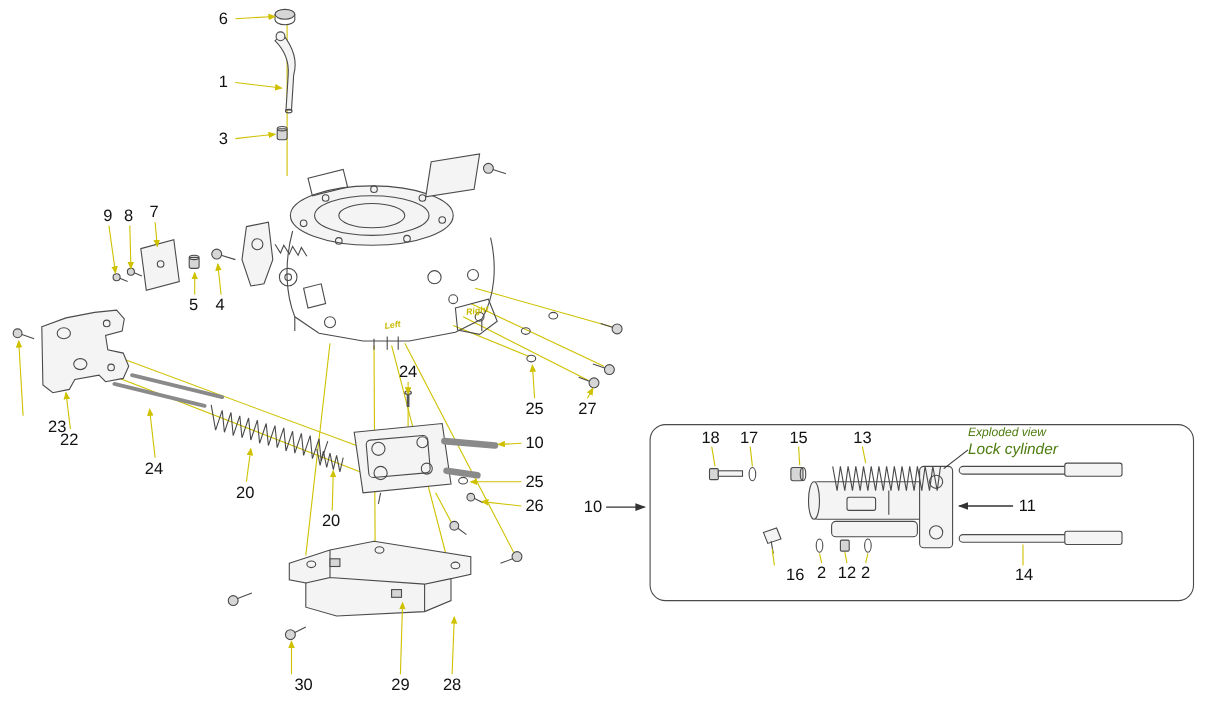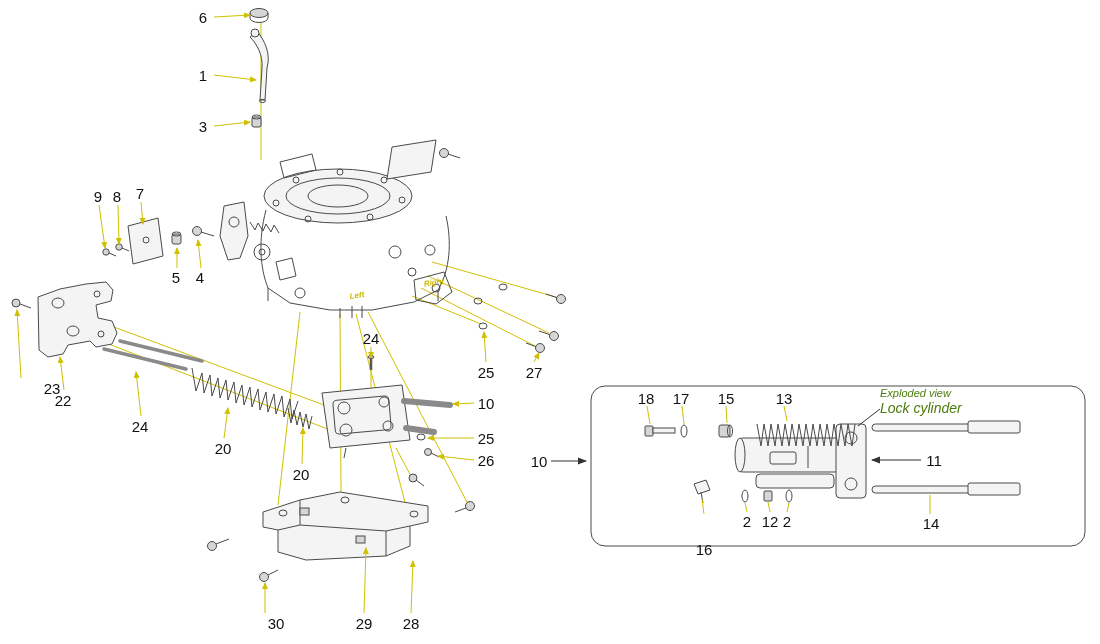--- a/index.html
+++ b/index.html
@@ -314,21 +314,21 @@
       <span class="part-label" style="left: 486px; top: 460px;">26</span>
       <span class="part-label" style="left: 276px; top: 623px;">30</span>
       <span class="part-label" style="left: 364px; top: 623px;">29</span>
       <span class="part-label" style="left: 411px; top: 623px;">28</span>
       <span class="part-label" style="left: 539px; top: 461px;">10</span>
       <span class="part-label" style="left: 646px; top: 398px;">18</span>
       <span class="part-label" style="left: 681px; top: 398px;">17</span>
       <span class="part-label" style="left: 726px; top: 398px;">15</span>
       <span class="part-label" style="left: 784px; top: 398px;">13</span>
       <span class="part-label" style="left: 934px; top: 460px;">11</span>
-      <span class="part-label" style="left: 704px; top: 523px; margin-top: 26px;">16</span>
+      <span class="part-label" style="left: 723px; top: 523px;">16</span>
       <span class="part-label" style="left: 747px; top: 521px;">2</span>
       <span class="part-label" style="left: 770px; top: 521px;">12</span>
       <span class="part-label" style="left: 787px; top: 521px;">2</span>
       <span class="part-label" style="left: 931px; top: 523px;">14</span>
       <span class="part-label body-tiny" style="left: 434px; top: 283px;">Right</span>
       <span class="part-label body-tiny" style="left: 357px; top: 296px;">Left</span>
     </div>
 
 <div class="inset-caption">
   <div class="ic1">Exploded view</div>

